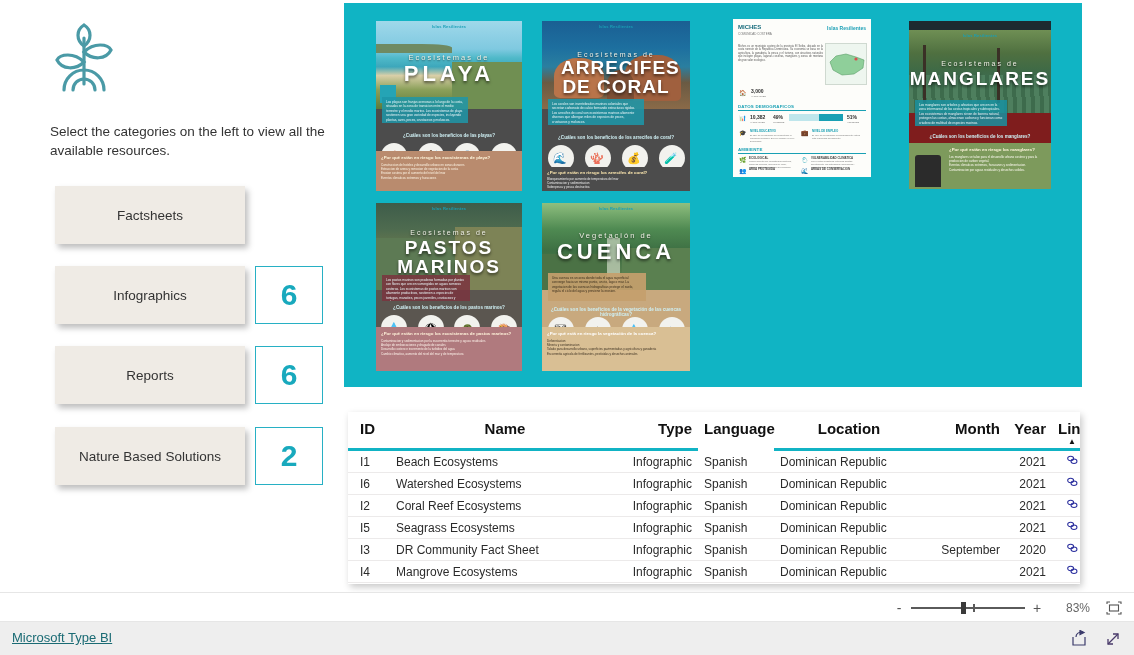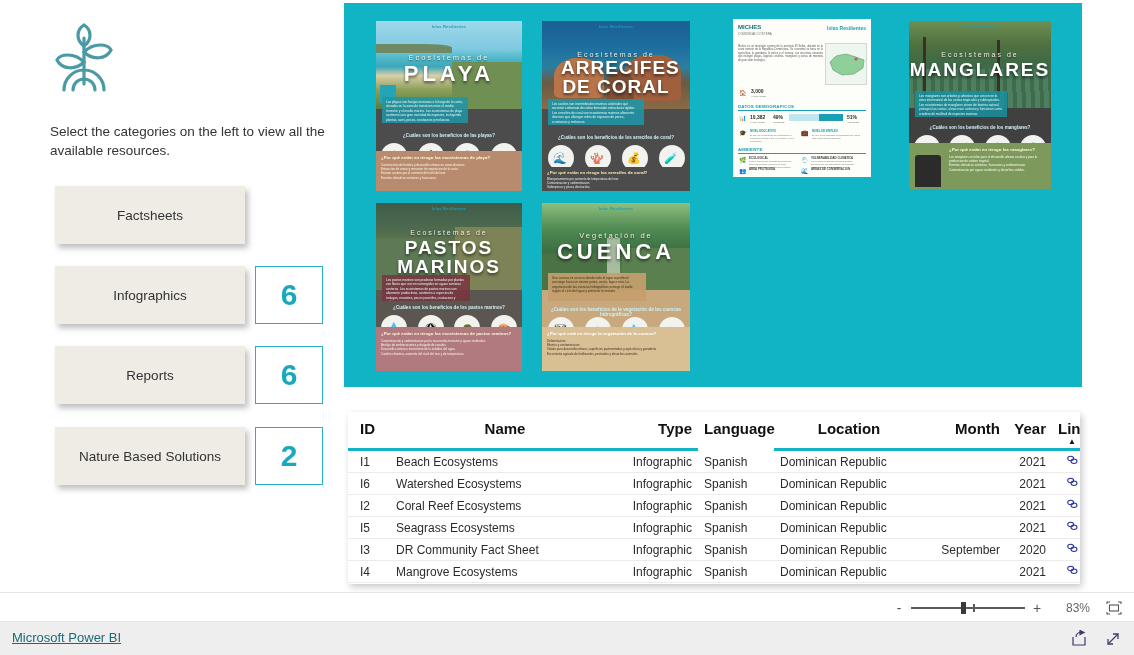--- a/index.html
+++ b/index.html
@@ -331,21 +331,21 @@
           Los eventos climaticos extremos afectan directamente las actividades economicas y productivas de la comunidad.
         </div>
         <div class="fs-ico" style="left:6px; top:148px;">👥</div>
         <div class="fs-item-t" style="left:16px; top:148px;">AREA PROTEGIDA</div>
         <div class="fs-ico" style="left:68px; top:148px;">🌊</div>
         <div class="fs-item-t" style="left:78px; top:148px;">AREAS DE CONSERVACION</div>
       </div>
     </div>
 
     <div class="thumb" style="left:565px; top:18px; width:142px; height:168px;">
-      <div class="sheet" style="background:#404040;">
+      <div class="sheet" style="background:#7f1d1d;margin-top:9px;">
         <div class="ig-photo" style="background:linear-gradient(#6f8f54 0%,#4f7040 28%,#3f6a46 48%,#40705a 68%,#345a46 100%);">
           <div style="position:absolute;left:0;right:0;top:55%;bottom:0;background:repeating-linear-gradient(88deg,#4e7f5e 0 5px,#3d6b4c 5px 9px);"></div>
           <div style="position:absolute;left:10%;top:18%;width:3px;height:70%;background:#3a3026;"></div>
           <div style="position:absolute;left:62%;top:22%;width:3px;height:66%;background:#3a3026;"></div>
         </div>
         <div class="ig-logo">Islas Resilientes</div>
         <div class="ig-kicker" style="top:30px; font-size:7px;">Ecosistemas de</div>
         <div class="ig-title" style="top:40px; font-size:19px; letter-spacing:2px;">MANGLARES</div>
         <div class="ig-blurb" style="left:6px; top:70px; width:92px; height:26px; background:rgba(25,145,160,.85);">Los manglares son arboles y arbustos que crecen en la zona intermareal de las costas tropicales y subtropicales. Los ecosistemas de manglares sirven de barrera natural, protegen las costas, almacenan carbono y funcionan como criadero de multitud de especies marinas.</div>
         <div class="ig-qline" style="top:104px;">¿Cuáles son los beneficios de los manglares?</div>
@@ -563,21 +563,21 @@
             <path d="M12 1 H15 V3"></path>
           <path d="M15 11 V13 H12"></path>
             <path d="M4 13 H1 V11"></path>
           <rect x="3.5" y="4" width="9" height="6"></rect>
         </g>
       </svg>
     </div>
   </div>
 
   <div id="footerbar">
-    <a id="pbi-link">Microsoft Power BI</a>
+    <a id="pbi-link">Microsoft Type BI</a>
     <div class="foot-ico" id="share-ico">
       <svg viewBox="0 0 18 18" width="18" height="18">
         <g fill="none" stroke="#3b3b6b" stroke-width="1.2">
           <path d="M3 7 V15 H15 V7"></path>
           <path d="M6 7 C6 3 10 2 13 2"></path>
           <path d="M10 0.5 L14 2.5 L10 4.5 Z" fill="#3b3b6b"></path>
         </g>
       </svg>
     </div>
     <div class="foot-ico" id="expand-ico">

